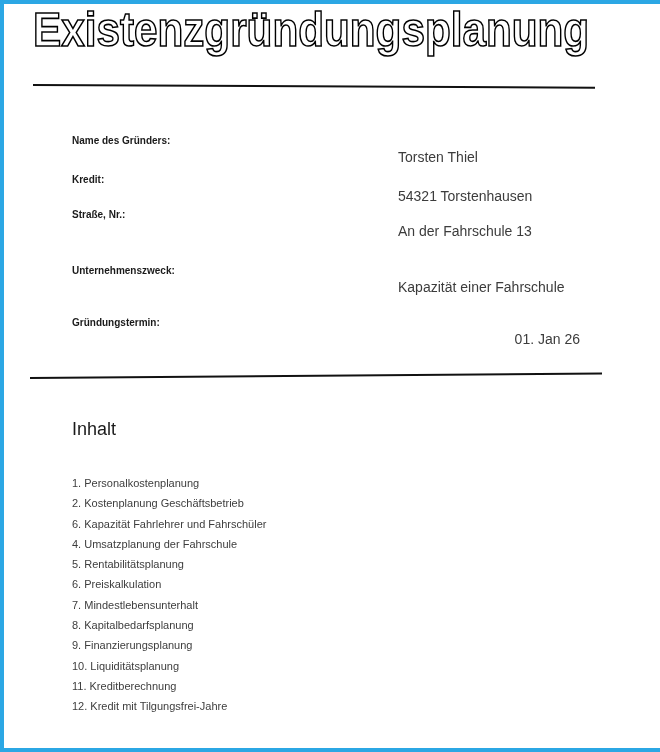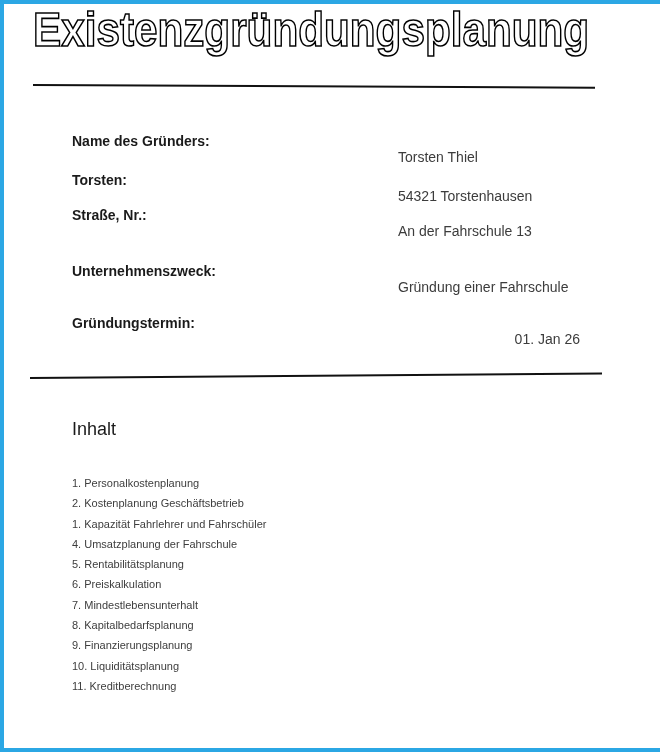--- a/index.html
+++ b/index.html
@@ -53,21 +53,21 @@
   }
   .form-row {
     position: absolute;
     left: 0;
     width: 100%;
     height: 18px;
   }
   .form-label {
     position: absolute;
     left: 72px;
-    font-size: 14px;
+    font-size: 10px;
     line-height: 16px;
     font-weight: bold;
     color: #1a1a1a;
     white-space: nowrap;
   }
   .form-value {
     position: absolute;
     left: 398px;
     width: 182px;
     font-size: 14px;
@@ -108,48 +108,49 @@
   <div class="doc-title">Existenzgründungsplanung</div>
 
   <div class="rule rule-top"></div>
 
   <div>
     <div class="form-row" style="top:133px">
       <div class="form-label">Name des Gründers:</div>
       <div class="form-value">Torsten Thiel</div>
     </div>
     <div class="form-row" style="top:172px">
-      <div class="form-label">Torsten:</div>
+      <div class="form-label">Kredit:</div>
       <div class="form-value">54321 Torstenhausen</div>
     </div>
     <div class="form-row" style="top:207px">
       <div class="form-label">Straße, Nr.:</div>
       <div class="form-value">An der Fahrschule 13</div>
     </div>
     <div class="form-row" style="top:263px">
       <div class="form-label">Unternehmenszweck:</div>
-      <div class="form-value">Gründung einer Fahrschule</div>
+      <div class="form-value">Kapazität einer Fahrschule</div>
     </div>
     <div class="form-row" style="top:315px">
       <div class="form-label">Gründungstermin:</div>
       <div class="form-value center">01. Jan 26</div>
     </div>
   </div>
 
   <div class="rule rule-middle"></div>
 
   <div class="toc-heading">Inhalt</div>
 
   <div class="toc-list">
     <div class="toc-item">1. Personalkostenplanung</div>
     <div class="toc-item">2. Kostenplanung Geschäftsbetrieb</div>
-    <div class="toc-item">1. Kapazität Fahrlehrer und Fahrschüler</div>
+    <div class="toc-item">6. Kapazität Fahrlehrer und Fahrschüler</div>
     <div class="toc-item">4. Umsatzplanung der Fahrschule</div>
     <div class="toc-item">5. Rentabilitätsplanung</div>
     <div class="toc-item">6. Preiskalkulation</div>
     <div class="toc-item">7. Mindestlebensunterhalt</div>
     <div class="toc-item">8. Kapitalbedarfsplanung</div>
     <div class="toc-item">9. Finanzierungsplanung</div>
     <div class="toc-item">10. Liquiditätsplanung</div>
     <div class="toc-item">11. Kreditberechnung</div>
+    <div class="toc-item">12. Kredit mit Tilgungsfrei-Jahre</div>
   </div>
 
 </div>
 
 </body></html>

